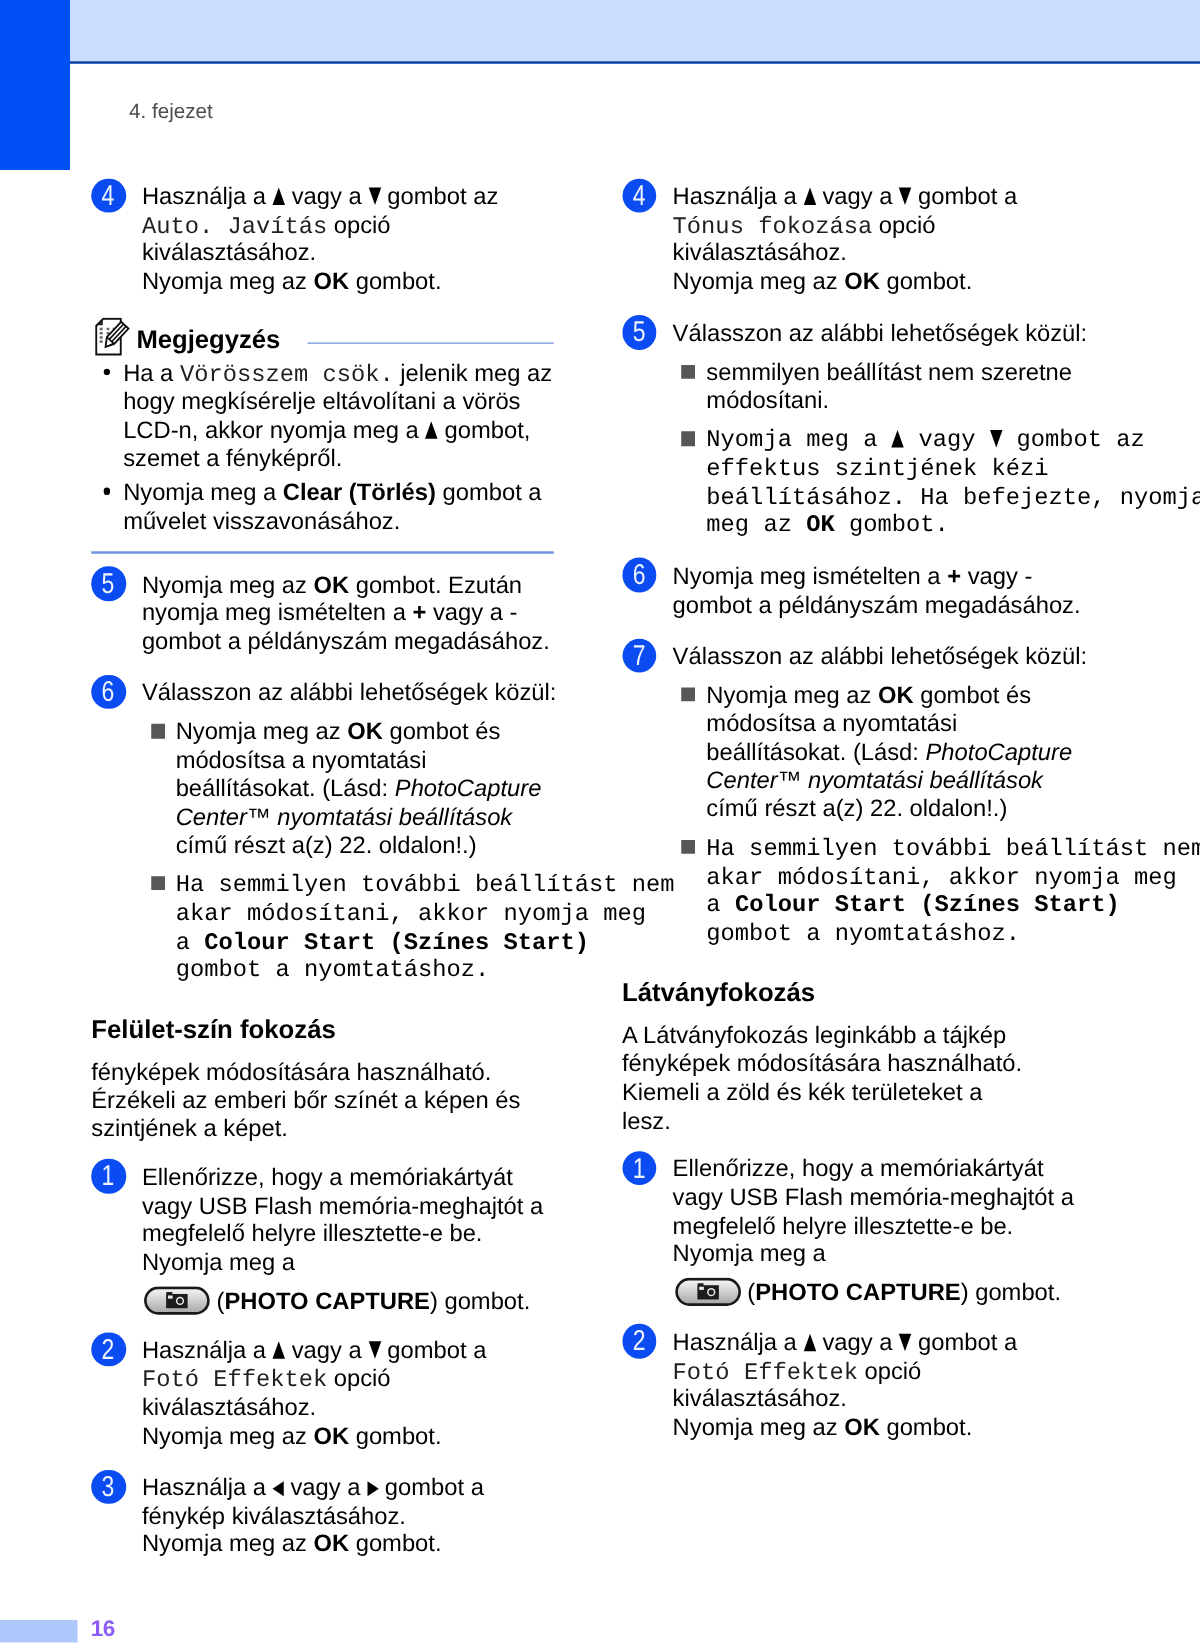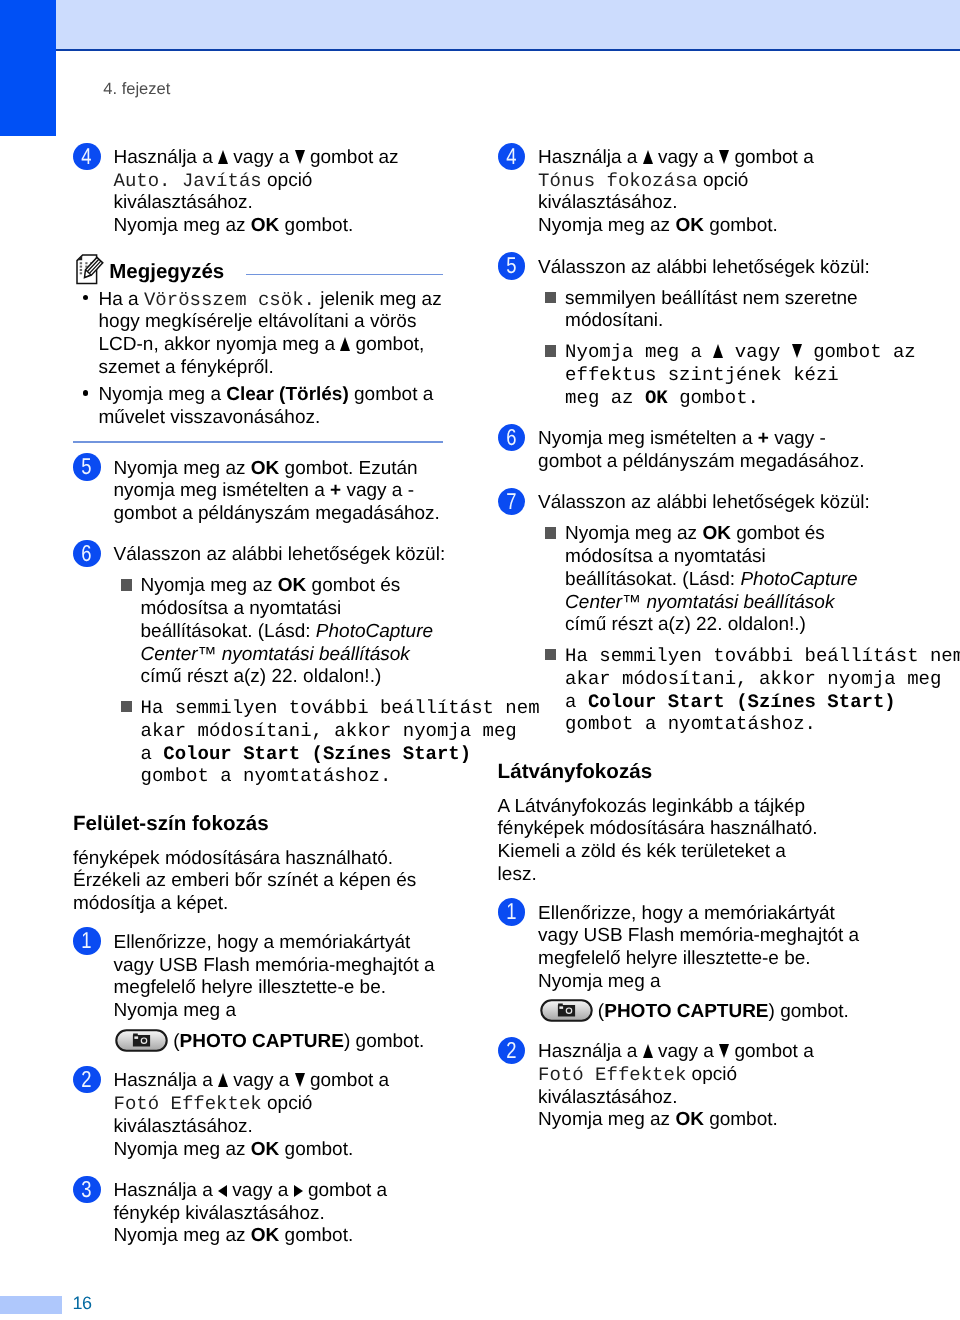--- a/index.html
+++ b/index.html
@@ -9,21 +9,21 @@
   .page{position:relative;width:960px;height:1108px;}
 
   
   .hdr-block{position:absolute;left:0;top:0;width:56px;height:136px;background:#0050F5;}
   .hdr-band{position:absolute;left:56px;top:0;right:0;height:49px;background:#CCDCFD;}
   .hdr-rule{position:absolute;left:56px;top:49px;right:0;height:2.2px;background:#0B3FA8;}
   .chapter{position:absolute;left:103.3px;top:79.5px;font-size:16.5px;color:#4d4d4d;}
 
   
   .foot-bar{position:absolute;left:0;top:1296px;width:62px;height:18px;background:#AFC8FC;}
-  .foot-num{position:absolute;left:72.5px;top:1293px;font-size:18px;font-weight:normal;color:#0369a1;letter-spacing:-0.4px;}
+  .foot-num{position:absolute;left:72.5px;top:1293px;font-size:18px;font-weight:bold;color:#8b5cf6;letter-spacing:-0.4px;}
 
   
   .col{position:absolute;width:350px;}
   .col-left{left:73px;top:147px;}
   .col-right{left:497.6px;top:147px;}
 
   .step{position:relative;padding-left:40.5px;margin-bottom:18.8px;}
   .marker{position:absolute;left:0;top:-4.5px;width:27.5px;height:27.5px;border-radius:50%;
           background:#0A4BF2;color:#eef4ff;font-size:23px;line-height:27.5px;text-align:center;
           font-family:"Liberation Sans",sans-serif;font-weight:400;}
@@ -151,21 +151,21 @@
               <div class="ln"><span class="">a </span><span class="b">Colour Start (Színes Start)</span></div>
               <div class="ln"><span class="">gombot a nyomtatáshoz.</span></div>
             </div>
           </div>
         </div>
       </div>
       <h2 class="hd">Felület-szín fokozás</h2>
       <div class="para">
         <div class="ln">fényképek módosítására használható.</div>
         <div class="ln">Érzékeli az emberi bőr színét a képen és</div>
-        <div class="ln">módosítja a képet.</div>
+        <div class="ln">szintjének a képet.</div>
       </div>
       <div class="step">
         <div class="marker"><span>1</span></div>
         <div class="txt">
           <div class="ln"><span class="">Ellenőrizze, hogy a memóriakártyát</span></div>
           <div class="ln"><span class="">vagy USB Flash memória-meghajtót a</span></div>
           <div class="ln"><span class="">megfelelő helyre illesztette-e be.</span></div>
           <div class="ln"><span class="">Nyomja meg a</span></div>
           <div class="ln btnline"><span class="pcbtn"><svg class="pc-svg" width="53" height="23" viewBox="0 0 53 23">
                 <defs>
@@ -217,20 +217,21 @@
         <div class="txt">
           <div class="ln"><span class="">Válasszon az alábbi lehetőségek közül:</span></div>
           <div class="sq-list">
             <div class="sq">
               <div class="ln"><span class="">semmilyen beállítást nem szeretne</span></div>
               <div class="ln"><span class="">módosítani.</span></div>
             </div>
             <div class="sq">
               <div class="ln"><span class="">Nyomja meg a </span><span class="arw arw-up"></span><span class=""> vagy </span><span class="arw arw-dn"></span><span class=""> gombot az</span></div>
               <div class="ln"><span class="">effektus szintjének kézi</span></div>
+              <div class="ln"><span class="">beállításához. Ha befejezte, nyomja</span></div>
               <div class="ln"><span class="">meg az </span><span class="b">OK</span><span class=""> gombot.</span></div>
             </div>
           </div>
         </div>
       </div>
       <div class="step">
         <div class="marker"><span>6</span></div>
         <div class="txt">
           <div class="ln"><span class="">Nyomja meg ismételten a </span><span class="b">+</span><span class=""> vagy -</span></div>
           <div class="ln"><span class="">gombot a példányszám megadásához.</span></div>

